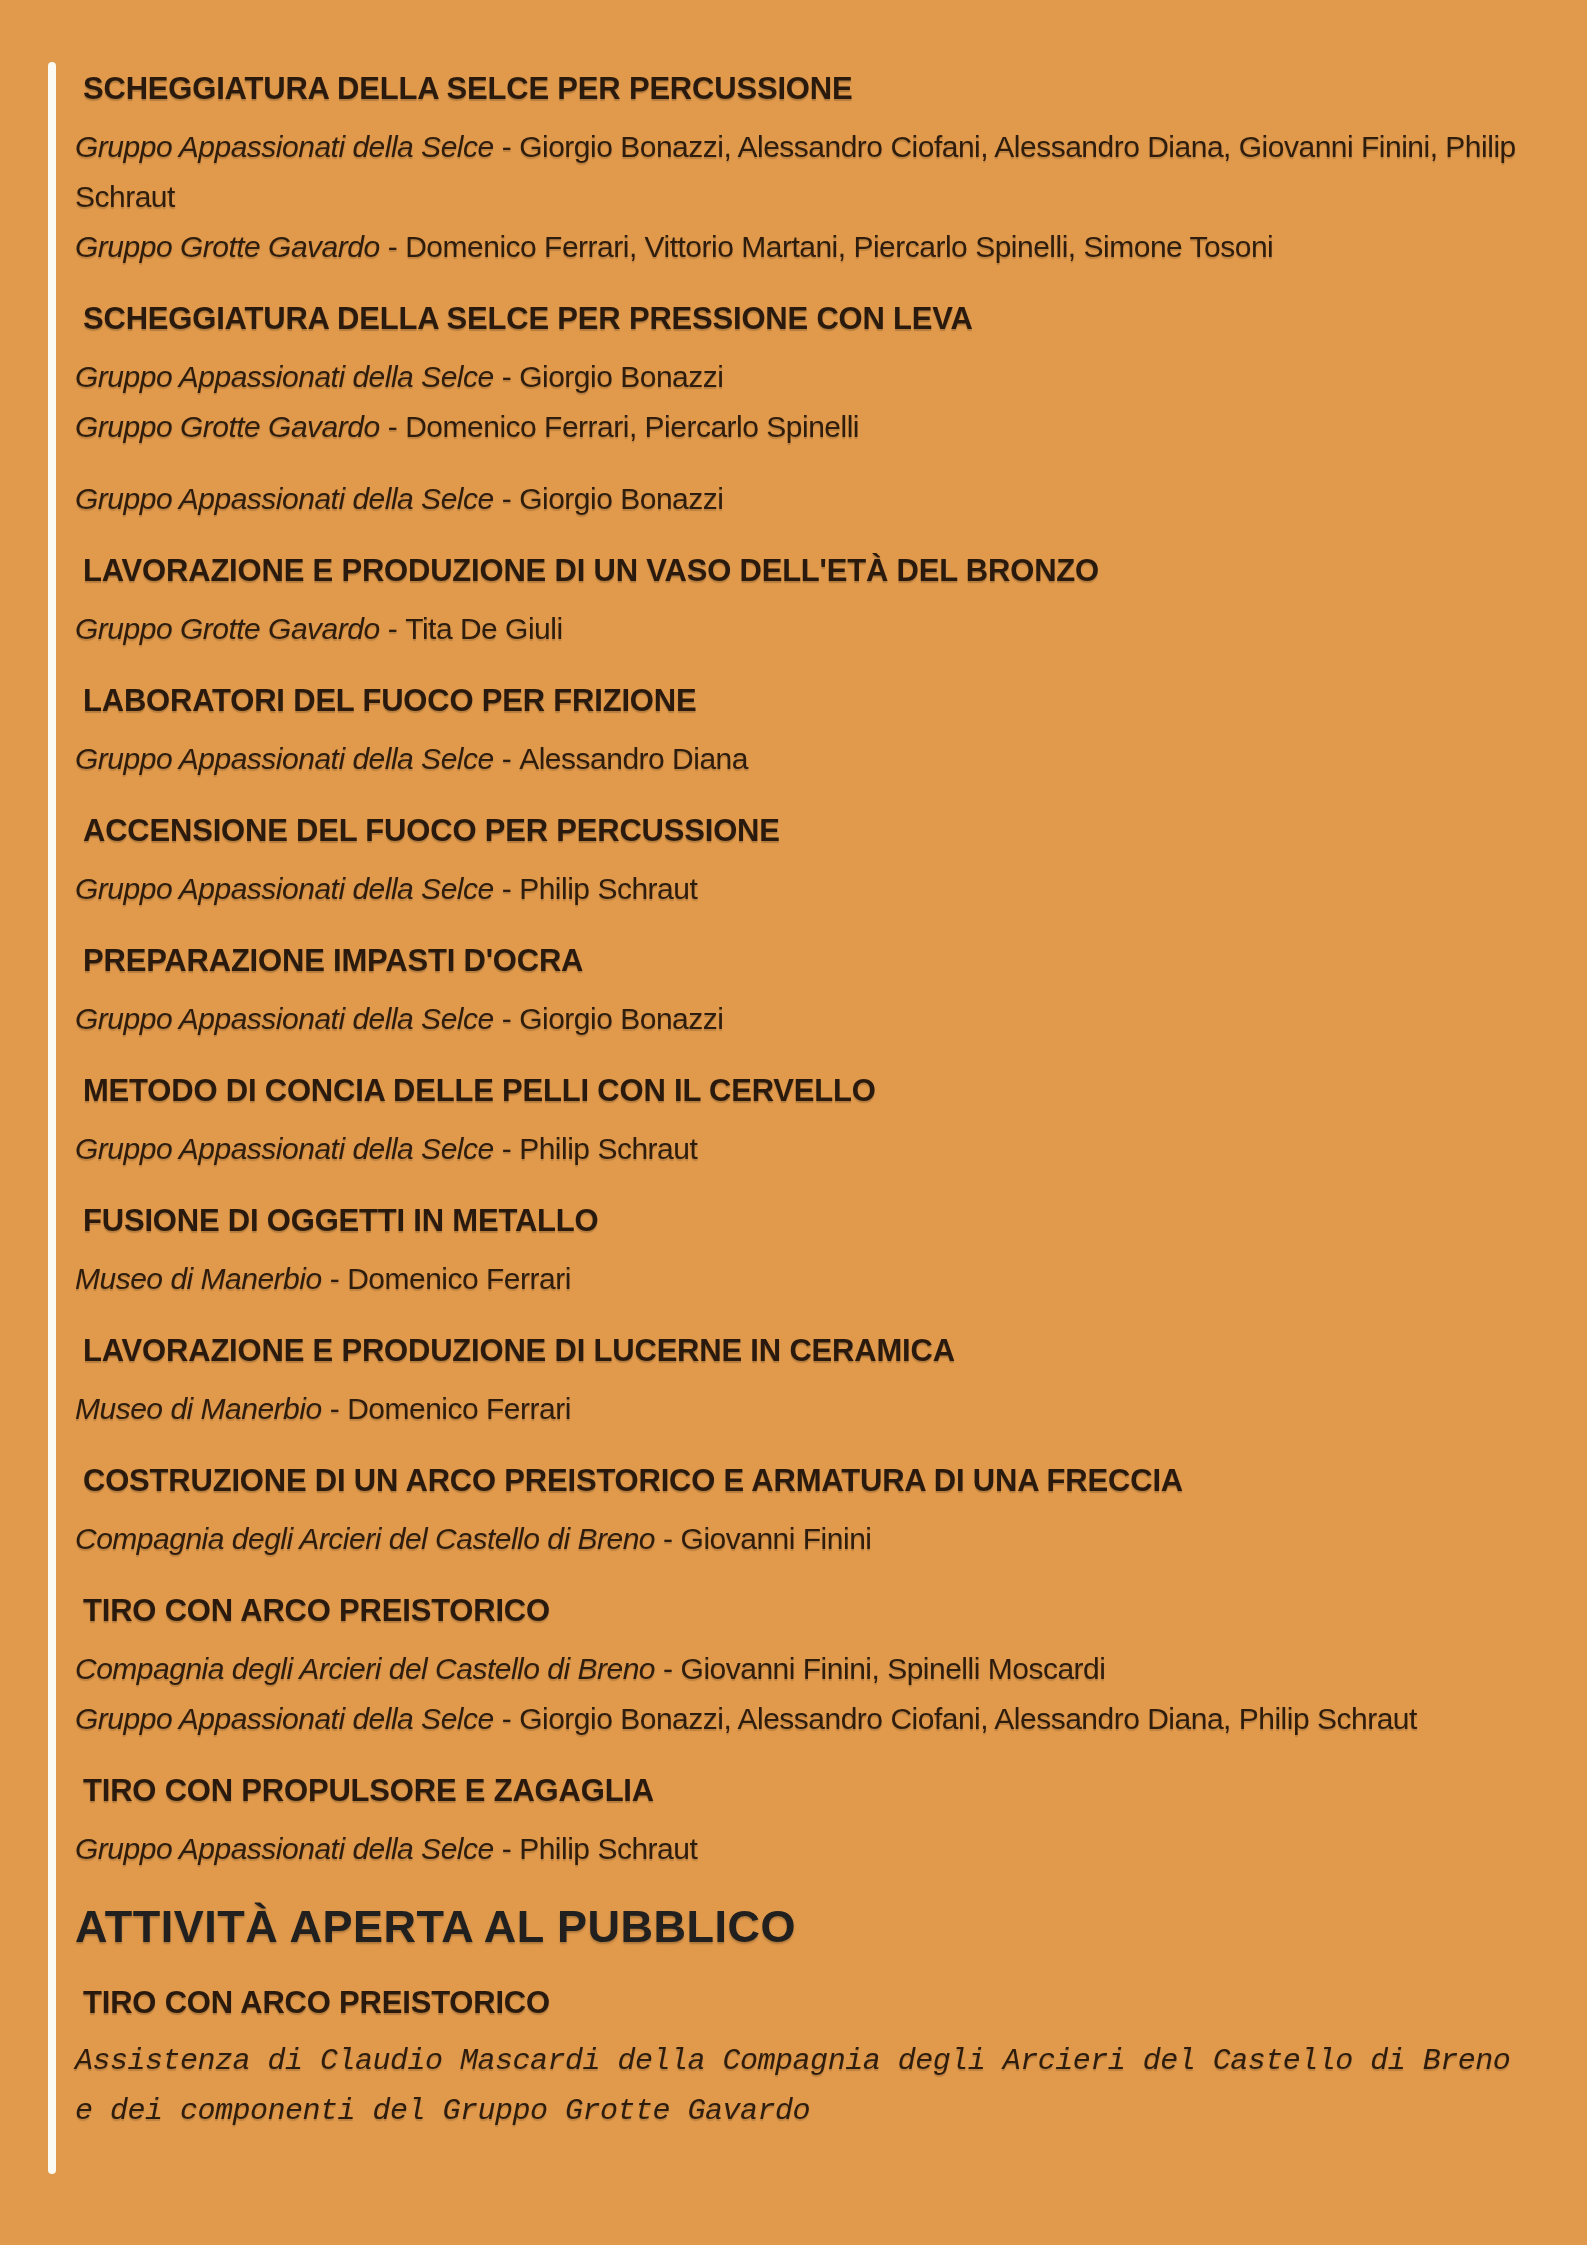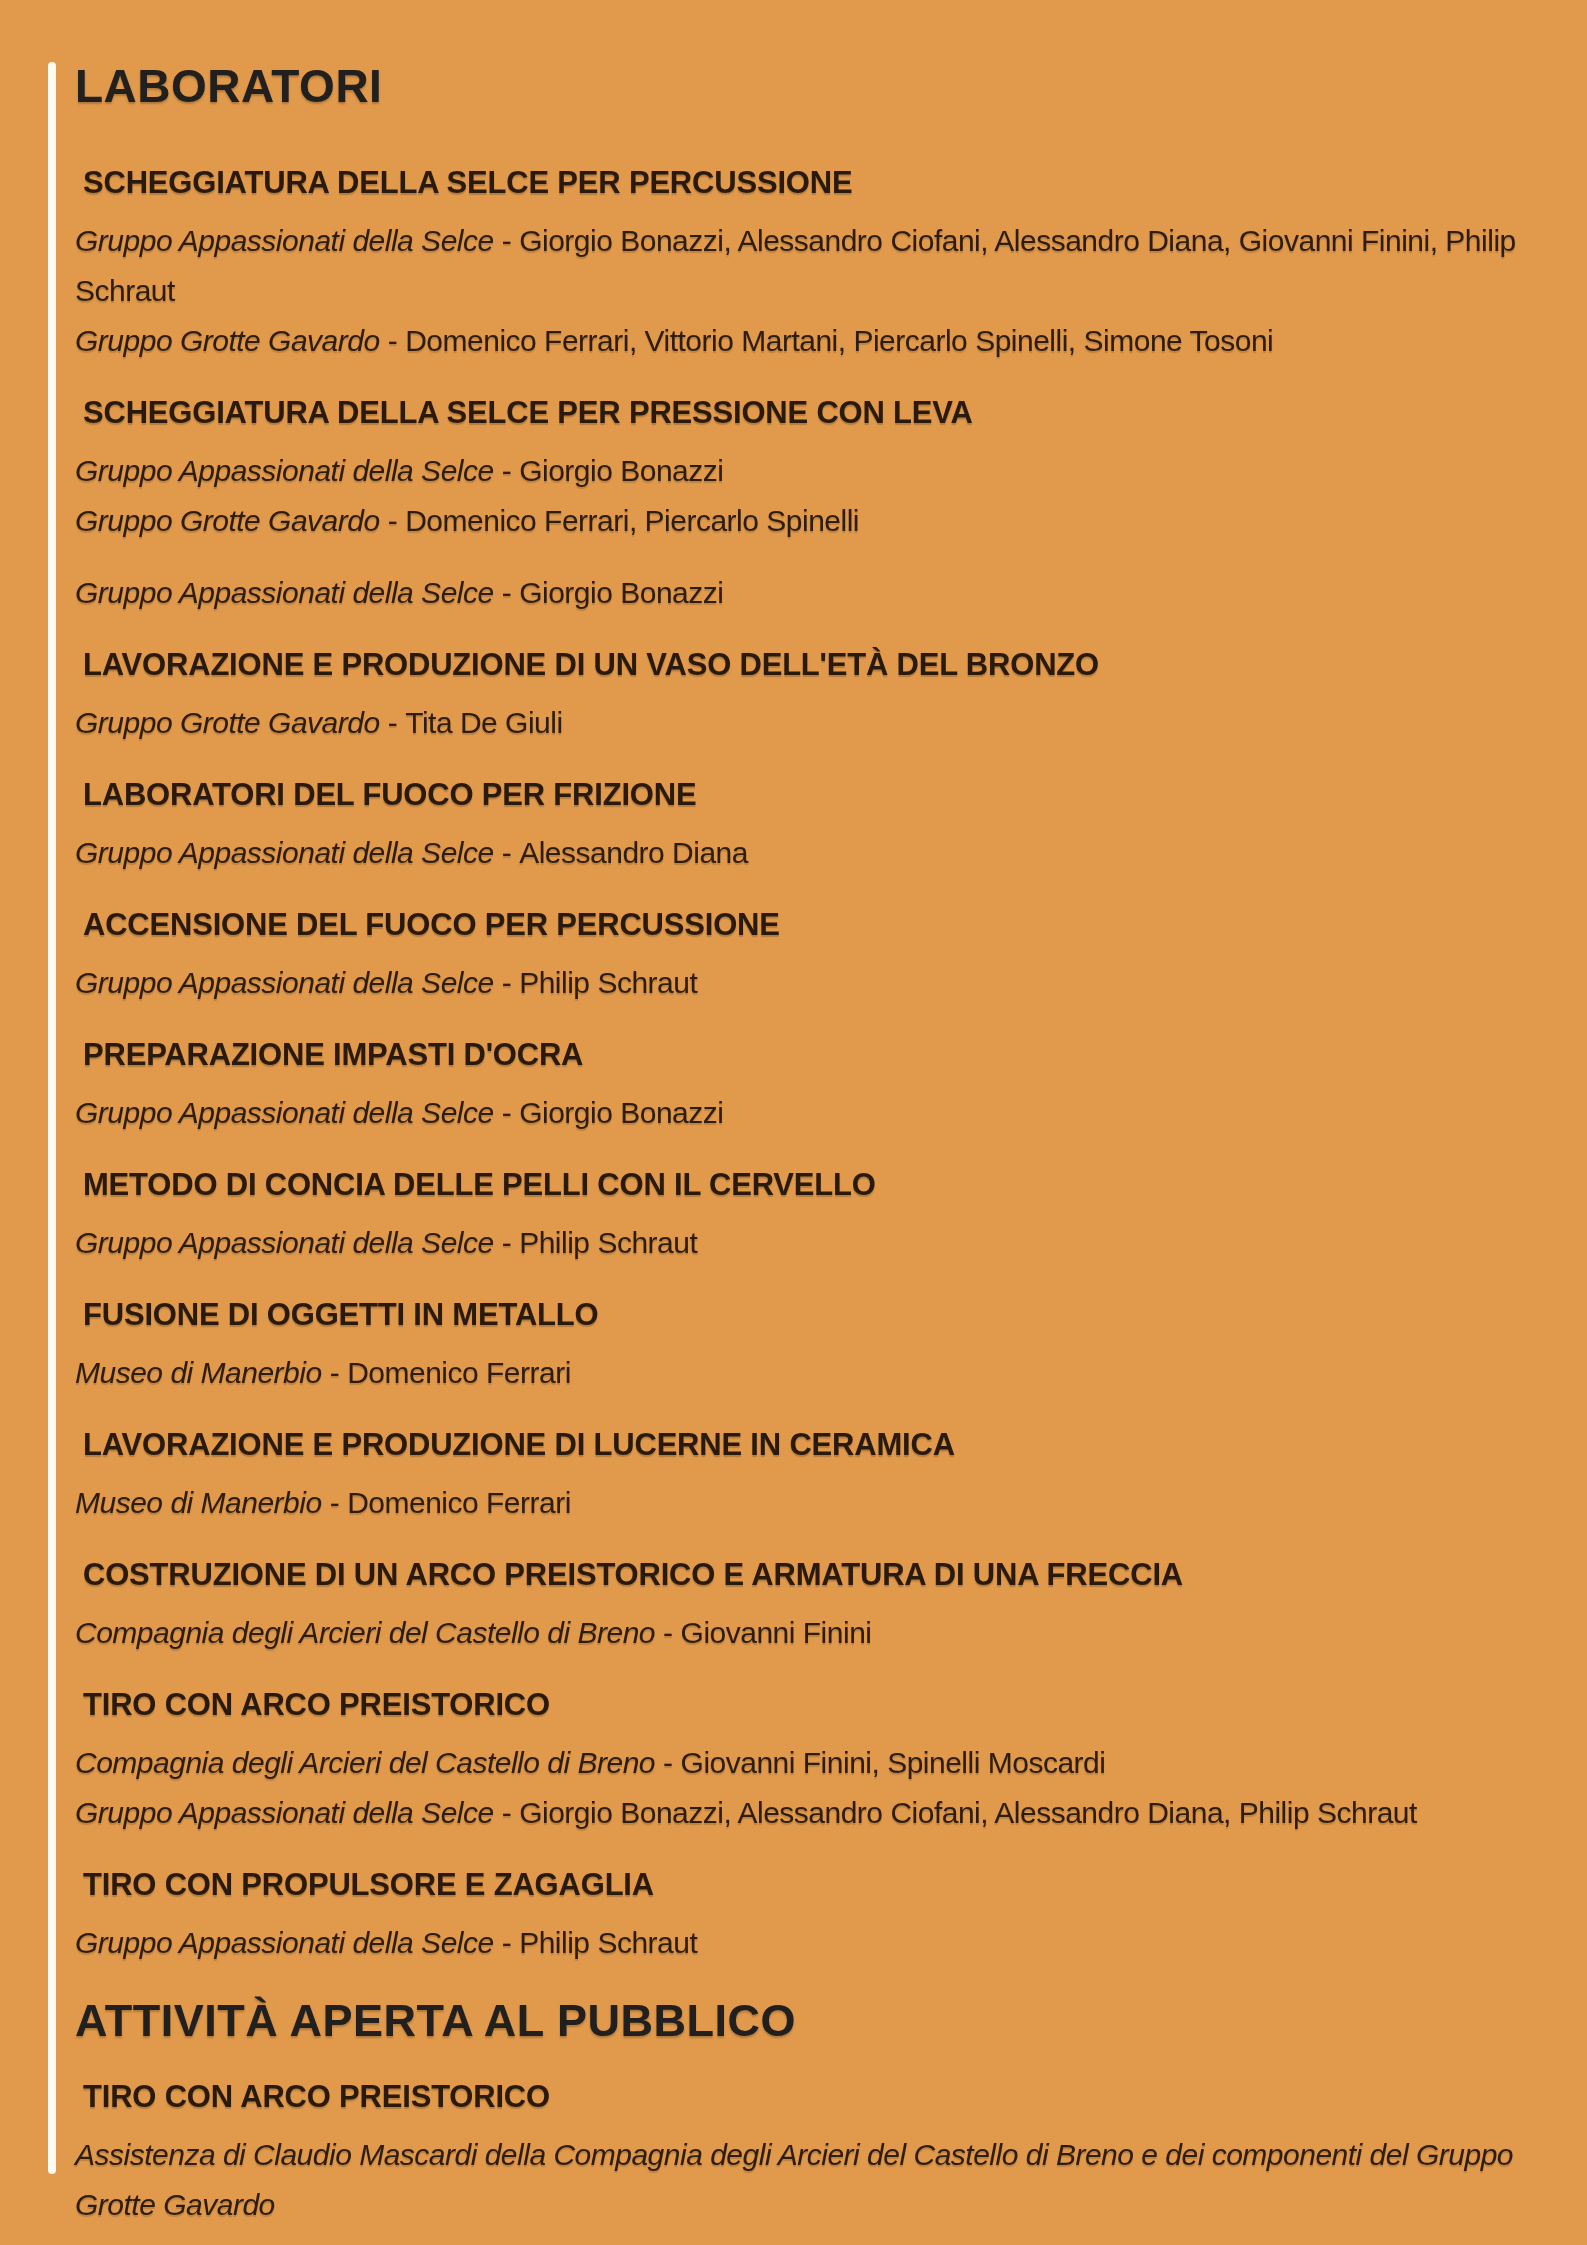--- a/index.html
+++ b/index.html
@@ -57,38 +57,37 @@
     font-size: 30px;
     font-weight: 400;
     line-height: 50px;
     letter-spacing: -0.5px;
     color: var(--body);
     margin: 0;
     text-shadow: 0 2px 1px rgba(80,55,25,0.25);
   }
   .group { font-style: italic; }
   .sep { padding: 0 8px; }
-  .desc { font-style: italic; }
+  .desc { font-style: italic; font-family: Liberation Mono, monospace; }
   .public-title {
     font-size: 45px;
     font-weight: 800;
     line-height: 62px;
     letter-spacing: 0.5px;
     color: var(--title);
     margin: 12px 0 20px 0;
     text-shadow: 0 2px 2px rgba(80,55,25,0.35);
   }
 </style>
 </head>
 <body>
 
 <div class="page">
   <div class="accent-bar"></div>
   <div class="content">
-    <h1 class="main-title">LABORATORI</h1>
 
     <div id="workshops">
   <section class="workshop">
     <h2 class="ws-title">SCHEGGIATURA DELLA SELCE PER PERCUSSIONE</h2>
 
   <p class="line"><span class="group">Gruppo Appassionati della Selce</span><span class="sep">-</span><span class="names">Giorgio Bonazzi, Alessandro Ciofani, Alessandro Diana, Giovanni Finini, Philip Schraut</span></p>
 
   <p class="line"><span class="group">Gruppo Grotte Gavardo</span><span class="sep">-</span><span class="names">Domenico Ferrari, Vittorio Martani, Piercarlo Spinelli, Simone Tosoni</span></p>
 </section>
 

